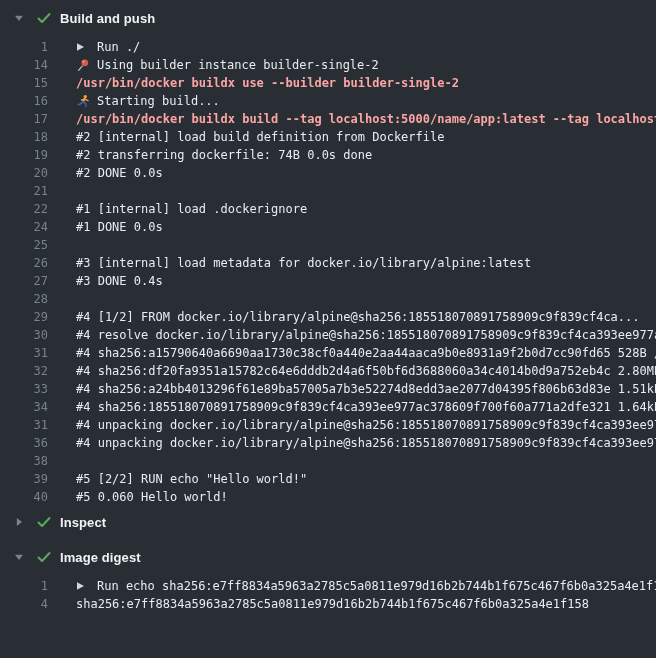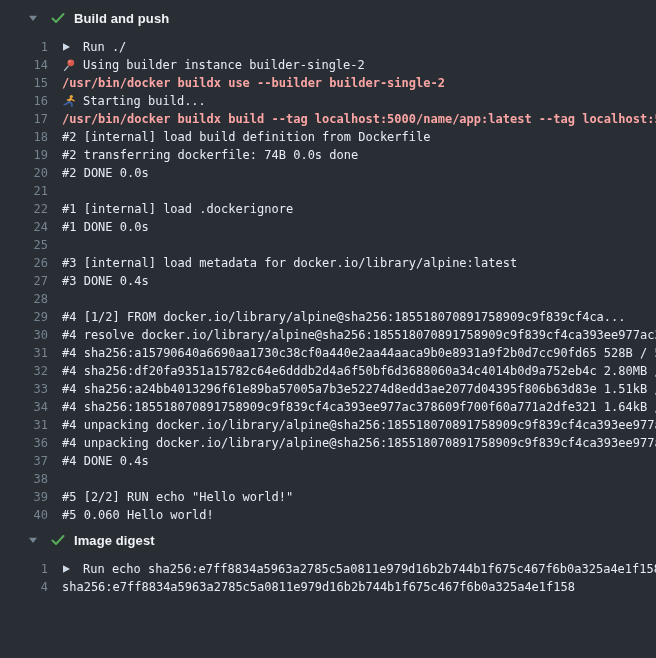--- a/index.html
+++ b/index.html
@@ -8,21 +8,21 @@
     background: #282e33;
     overflow: hidden;
     font-family: "Liberation Sans", sans-serif;
     padding-top: 4px;
   }
   .log-root { width: 656px; }
   .section-header {
     display: flex;
     align-items: center;
     height: 28px;
-    padding-left: 28px;
+    padding-left: 14px;
     cursor: pointer;
   }
   .chevron {
     width: 10px;
     height: 10px;
     flex: none;
     margin-right: 12px;
     display: flex;
     align-items: center;
     justify-content: center;
@@ -55,21 +55,21 @@
   .line-num {
     width: 48px;
     flex: none;
     text-align: right;
     color: #768390;
     cursor: pointer;
     user-select: none;
   }
   .line-content {
     flex: 1;
-    margin-left: 14px;
+    margin-left: 28px;
     display: flex;
     align-items: center;
     overflow: hidden;
     color: #e6edf3;
   }
   .line-content.command .line-text { color: #fca5a5; font-weight: 600; }
   .line-text { white-space: pre; }
   .line-prefix {
     flex: none;
     display: flex;
@@ -294,27 +294,20 @@
   </div>
 
   <div class="log-line">
     <span class="line-num">36</span>
     <span class="line-content">
 
       <span class="line-text">#4 unpacking docker.io/library/alpine@sha256:185518070891758909c9f839cf4ca393ee977a</span>
     </span>
   </div>
 
-  <div class="log-line">
-    <span class="line-num">37</span>
-    <span class="line-content">
-
-      <span class="line-text">#4 DONE 0.4s</span>
-    </span>
-  </div>
 
   <div class="log-line">
     <span class="line-num">38</span>
     <span class="line-content">
 
       <span class="line-text"></span>
     </span>
   </div>
 
   <div class="log-line">
@@ -328,20 +321,36 @@
   <div class="log-line">
     <span class="line-num">40</span>
     <span class="line-content">
 
       <span class="line-text">#5 0.060 Hello world!</span>
     </span>
   </div>
 </div>
   </section>
 
+  <section class="log-section collapsed">
+    <div class="section-header">
+      <span class="chevron">
+          <svg width="10" height="10" viewBox="0 0 10 10">
+            <path d="M2.8 1 L8 5 L2.8 9 Z" fill="#768390"></path>
+          </svg>
+        </span>
+      <span class="check">
+          <svg width="16" height="16" viewBox="0 0 16 16">
+            <path d="M2.5 8.5 L6 12 L13.5 4" fill="none" stroke="#57ab5a" stroke-width="2" stroke-linecap="round" stroke-linejoin="round"></path>
+          </svg>
+        </span>
+      <span class="section-title">Inspect</span>
+    </div>
+
+  </section>
 
   <section class="log-section">
     <div class="section-header">
       <span class="chevron">
           <svg width="10" height="10" viewBox="0 0 10 10">
             <path d="M1 2.8 L9 2.8 L5 8 Z" fill="#768390"></path>
           </svg>
         </span>
       <span class="check">
           <svg width="16" height="16" viewBox="0 0 16 16">

